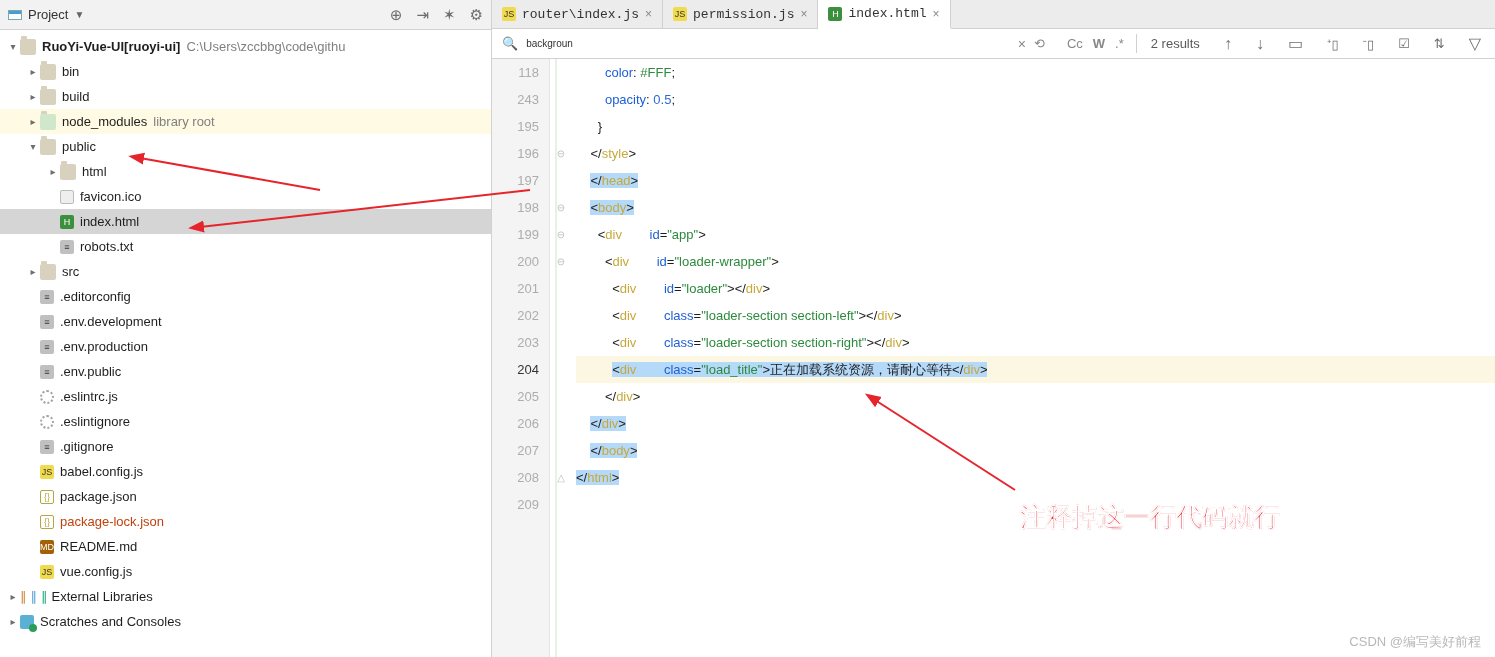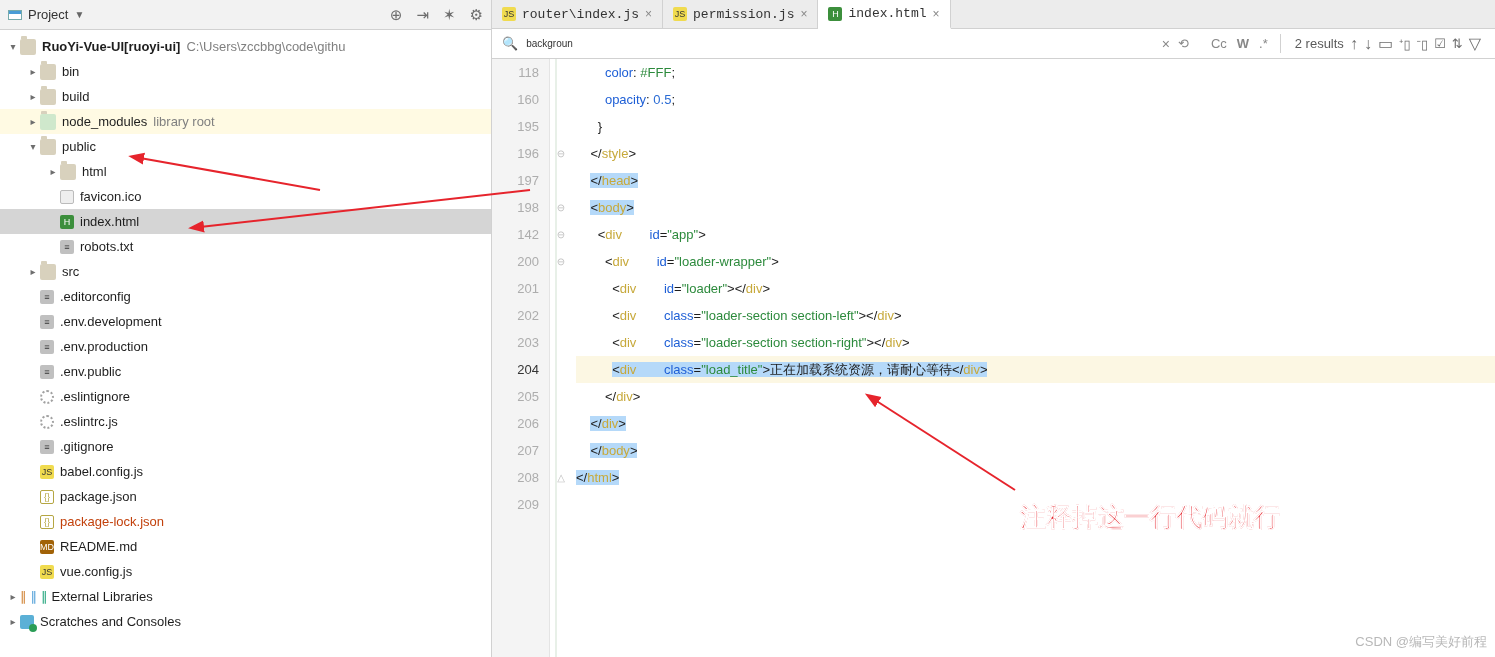--- a/index.html
+++ b/index.html
@@ -48,21 +48,21 @@
 .tab .close { color:#888; font-size:12px; }
 .tab-label { color:#333;font-family:Liberation Mono, monospace; }
 
 .search-bar { height:30px; display:flex; align-items:center; border-bottom:1px solid #d1d1d1; }
 .search-left { flex:1; display:flex; align-items:center; padding:0 10px; gap:8px; }
 .search-icon { color:#888; font-size:13px; }
 .search-input { flex:1; border:none; outline:none; font-size:10px; color:#333; background:transparent; }
 .search-clear { color:#888; cursor:pointer; font-size:14px; }
 .search-mid { display:flex; align-items:center; gap:10px; padding:0 12px; color:#888; }
 .search-mid span { cursor:pointer; }
-.search-right { border-left:1px solid #d1d1d1; display:flex; align-items:center; gap:6px; padding:0 14px; color:#6e6e6e; }
+.search-right { border-left:1px solid #d1d1d1; display:flex; align-items:center; gap:24px; padding:0 14px; color:#6e6e6e; }
 .search-right .results { font-size:13px; color:#5a5a5a; }
 .search-right span.act { cursor:pointer; font-size:16px; }
 
 .editor { flex:1; display:flex; overflow:hidden; font-family:"JetBrains Mono",Consolas,monospace; font-size:14px; }
 .gutter { width:58px; background:#f4f4f4; border-right:1px solid #e4e4e4; text-align:right; padding-right:10px; color:#adadad; line-height:27px; }
 .gutter .ln.active { color:#343434; }
 .fold-strip { width:22px; background:#fff; line-height:27px; text-align:center; color:#b8b8b8; position:relative; }
 .fold-strip::before { content:""; position:absolute; left:5px; top:0; bottom:0; width:2px; background:#e8f0e8; }
 .fold-strip .mark { color:#c0c0c0; font-size:10px; }
 .code { flex:1; line-height:27px; white-space:pre; padding-left:4px; position:relative; }
@@ -76,21 +76,21 @@
 .k-str { color:#2c8a3c; }
 .k-val { color:#2c8a3c; }
 .k-prop { color:#1e5fd6; }
 .k-num { color:#2b6cd4; }
 .k-plain { color:#1d1d1d; }
 
 
 svg.anno { position:absolute; top:0; left:0; width:1495px; height:657px; pointer-events:none; }
 .big-red-text { position:absolute; left:1020px; top:500px; font-size:26px; font-weight:bold; color:#e6242c; -webkit-text-stroke:0.5px #fff; text-shadow:0 0 2px #fff;text-align:center; }
 
-.watermark { position:absolute; right:8px; bottom:6px; color:#b8b8b8; font-size:13px; }
+.watermark { position:absolute; right:14px; bottom:6px; color:#b8b8b8; font-size:13px; }
 </style>
 </head>
 <body>
 
 <div class="left">
   <div class="left-header">
     <span class="title-icon"></span>
     <span class="left-header-title">Project</span>
     <span class="chev">▼</span>
     <div class="left-header-actions">
@@ -185,27 +185,27 @@
       <div class="tree-row">
         <span style="width:26px;display:inline-block"></span>
         <span class="arrow none">▸</span>
         <span class="badge txt">≡</span>
         <span class="label">.env.public</span>
       </div>
       <div class="tree-row">
         <span style="width:26px;display:inline-block"></span>
         <span class="arrow none">▸</span>
         <span class="badge circle"></span>
+        <span class="label">.eslintrc.js</span>
+      </div>
+      <div class="tree-row">
+        <span style="width:26px;display:inline-block"></span>
+        <span class="arrow none">▸</span>
+        <span class="badge circle"></span>
         <span class="label">.eslintignore</span>
-      </div>
-      <div class="tree-row">
-        <span style="width:26px;display:inline-block"></span>
-        <span class="arrow none">▸</span>
-        <span class="badge circle"></span>
-        <span class="label">.eslintrc.js</span>
       </div>
       <div class="tree-row">
         <span style="width:26px;display:inline-block"></span>
         <span class="arrow none">▸</span>
         <span class="badge txt">≡</span>
         <span class="label">.gitignore</span>
       </div>
       <div class="tree-row">
         <span style="width:26px;display:inline-block"></span>
         <span class="arrow none">▸</span>
@@ -293,26 +293,26 @@
       <span class="act" style="font-size:13px">⁺▯</span>
       <span class="act" style="font-size:13px">⁻▯</span>
       <span class="act" style="font-size:13px">☑</span>
       <span class="act" style="font-size:13px">⇅</span>
       <span class="act">▽</span>
     </div>
   </div>
   <div class="editor">
     <div class="gutter" id="gutter">
         <div class="ln">118</div>
-        <div class="ln">160</div>
+        <div class="ln">243</div>
         <div class="ln">195</div>
         <div class="ln">196</div>
         <div class="ln">197</div>
         <div class="ln">198</div>
-        <div class="ln">142</div>
+        <div class="ln">199</div>
         <div class="ln">200</div>
         <div class="ln">201</div>
         <div class="ln">202</div>
         <div class="ln">203</div>
         <div class="ln active">204</div>
         <div class="ln">205</div>
         <div class="ln">206</div>
         <div class="ln">207</div>
         <div class="ln">208</div>
         <div class="ln">209</div>

